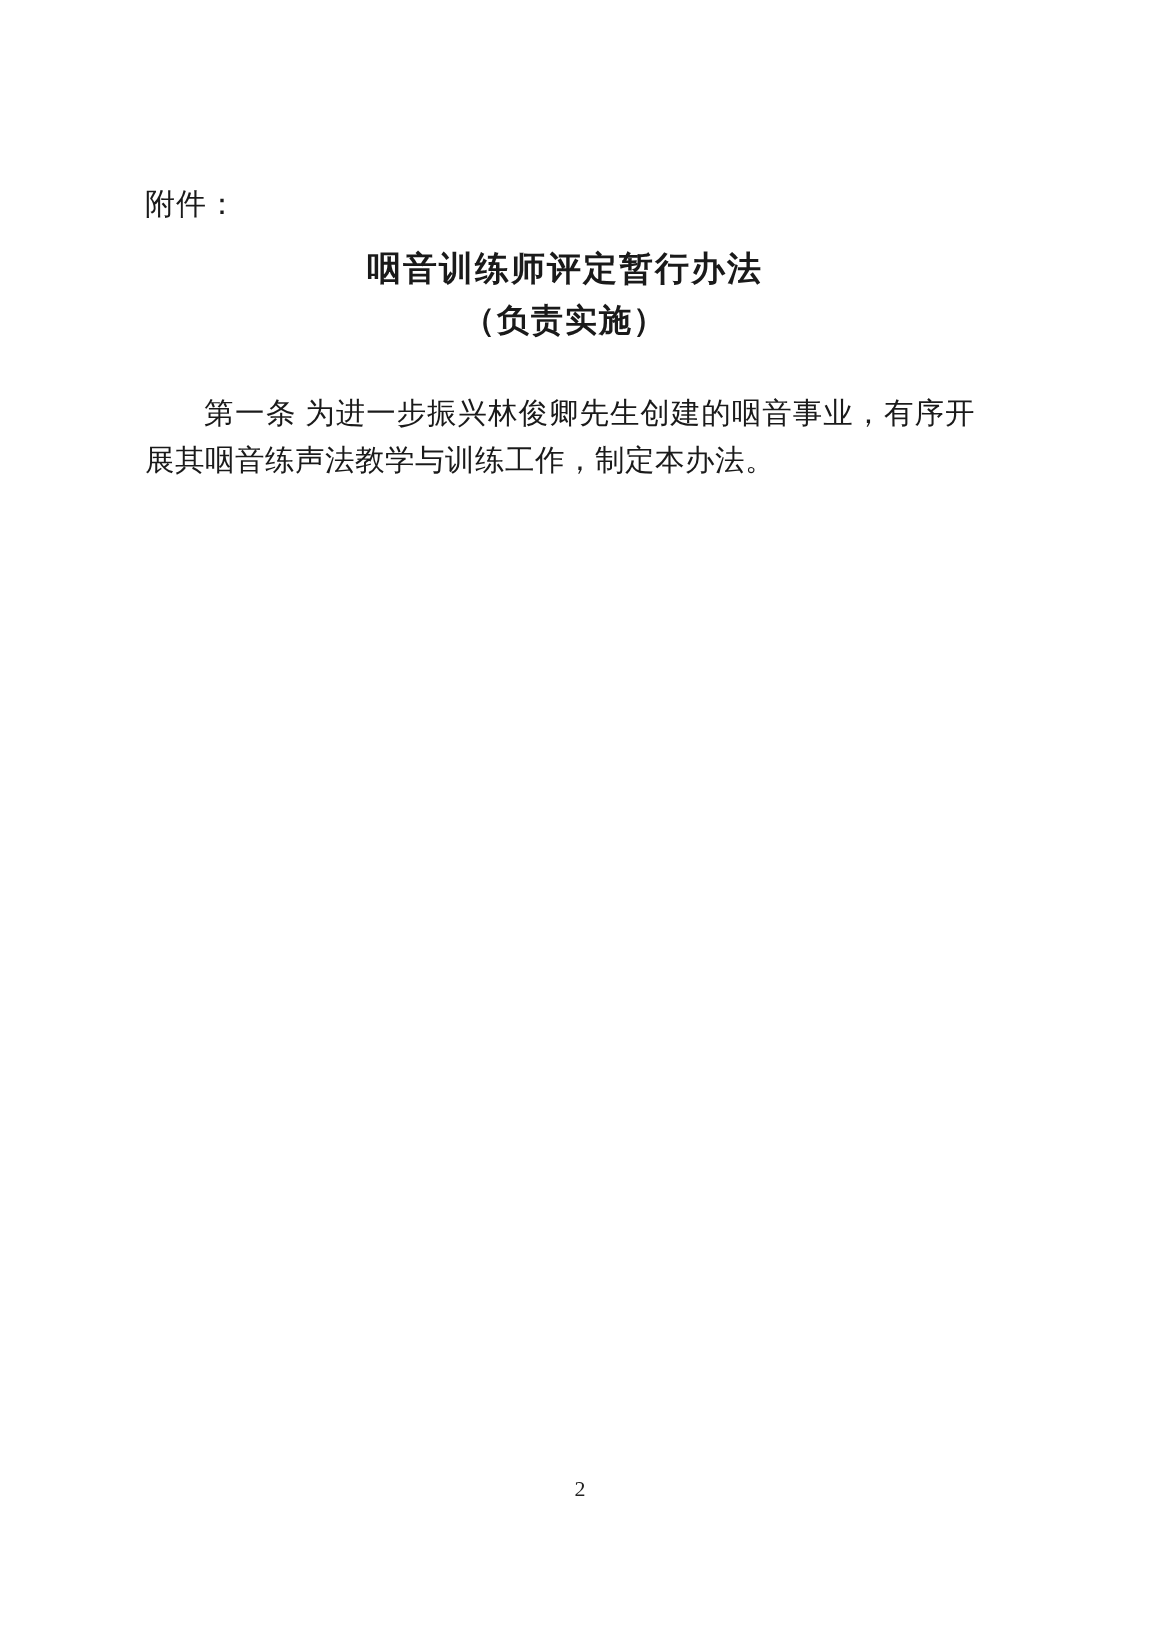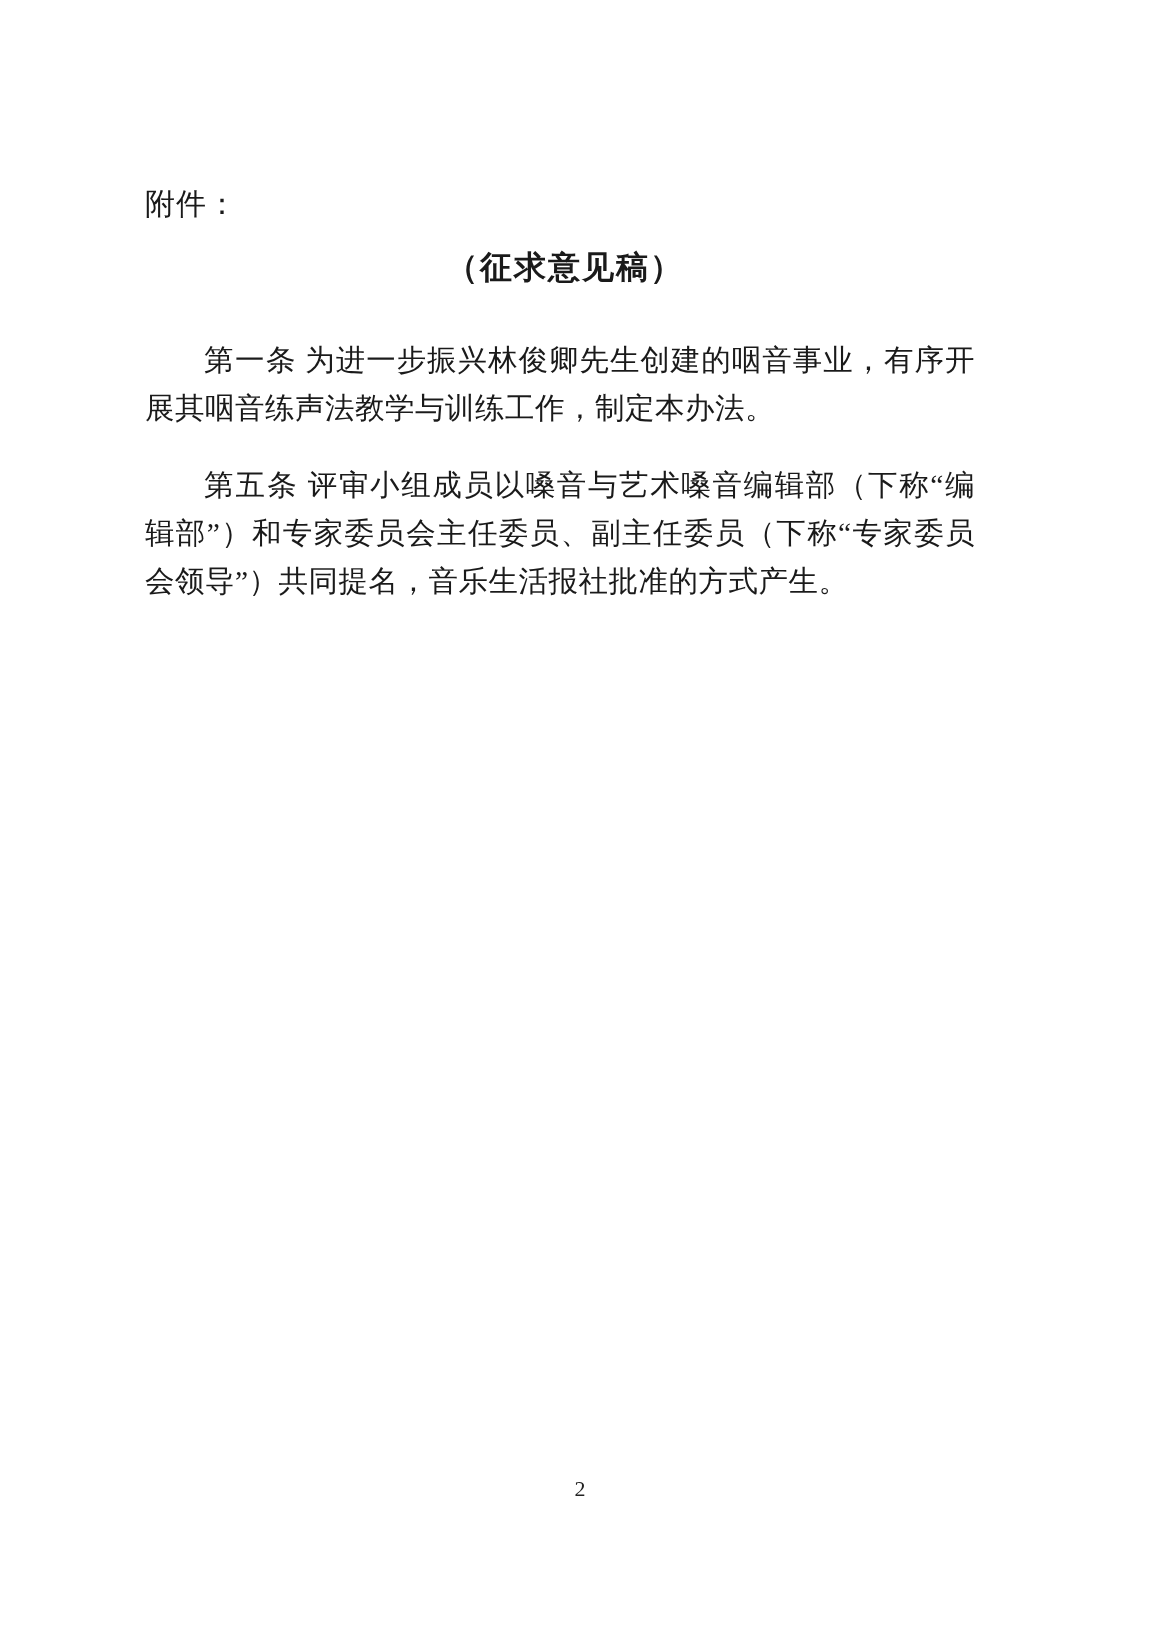--- a/index.html
+++ b/index.html
@@ -74,31 +74,29 @@
   }
 </style>
 </head>
 <body>
 
 <div class="page">
   <div class="content">
 
     <div class="attachment-label">附件：</div>
 
+    <h1 class="doc-title">咽音训练师评定暂行办法</h1>
 
-    <h2 class="doc-subtitle">（征求意见稿）</h2>
+    <h2 class="doc-subtitle">（负责实施）</h2>
 
     <p class="article">
       <span class="art-no">第一条</span><span> 为进一步振兴林俊卿先生创建的咽音事业，有序开展其咽音练声法教学与训练工作，制定本办法。</span>
     </p>
 
 
 
 
-    <p class="article">
-      <span class="art-no">第五条</span><span> 评审小组成员以嗓音与艺术嗓音编辑部（下称“编辑部”）和专家委员会主任委员、副主任委员（下称“专家委员会领导”）共同提名，音乐生活报社批准的方式产生。</span>
-    </p>
 
 
   </div>
 
   <div class="page-number">2</div>
 </div>
 
 </body></html>

